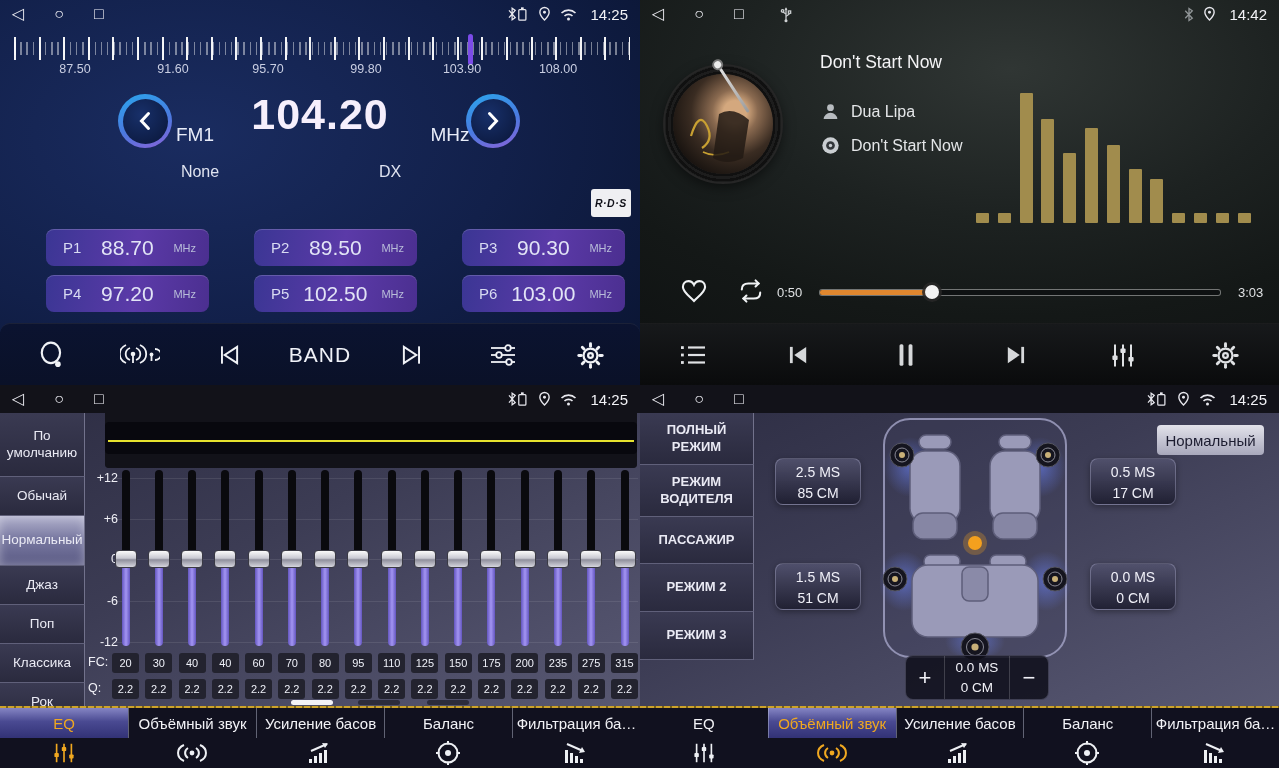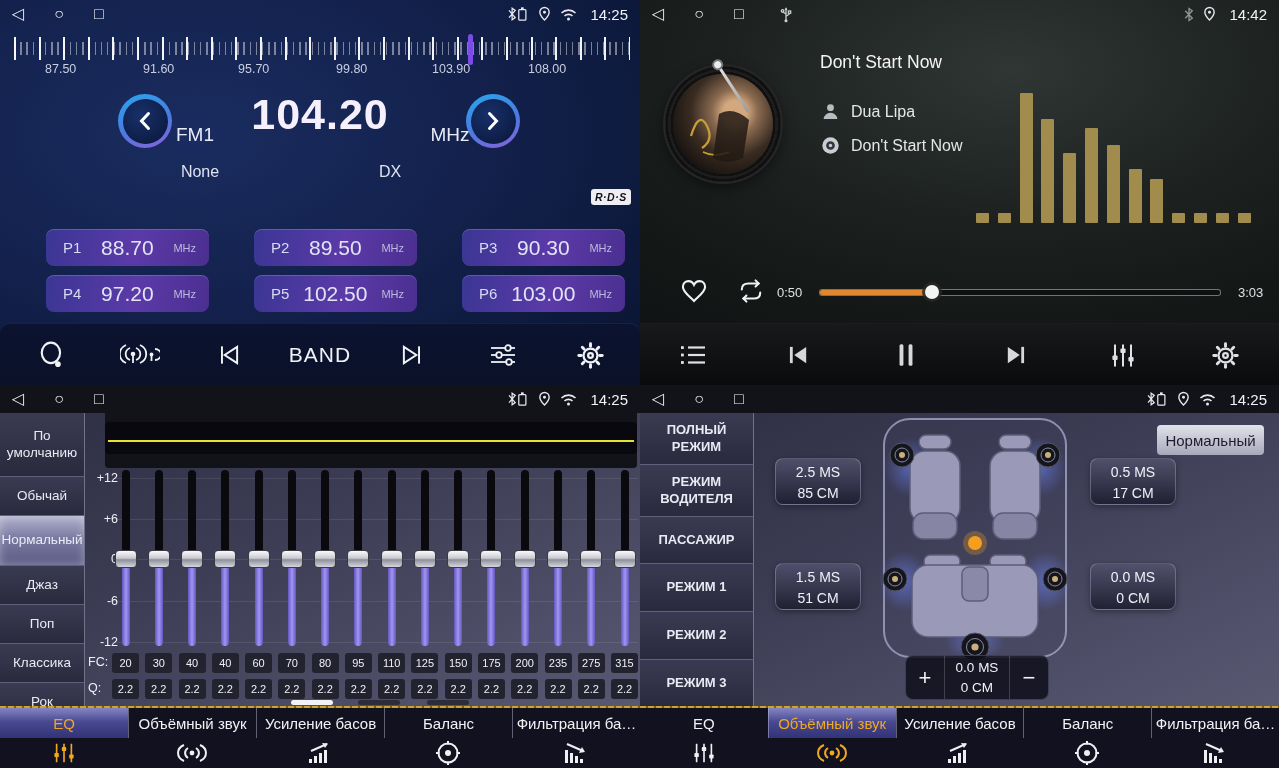--- a/index.html
+++ b/index.html
@@ -27,32 +27,32 @@
   .sicon { display:inline-flex; align-items:center; }
 
   
   .scale { position:absolute; left:14px; right:10px; top:34px; height:30px; }
   .ticks-fine { position:absolute; left:0; right:0; top:8px; height:13px;
      background:repeating-linear-gradient(90deg, rgba(255,255,255,.55) 0 1.5px, transparent 1.5px 6.2px); opacity:.8; }
   .ticks-tall { position:absolute; left:0; right:0; top:3px; height:23px;
      background:repeating-linear-gradient(90deg, rgba(255,255,255,.95) 0 2px, transparent 2px 24.6px); }
   .tuneind { position:absolute; width:5px; height:31px; top:0; border-radius:3px; }
   .scale-labels { position:absolute; left:0; top:62px; right:0; height:16px; }
-  .slab { position:absolute; width:60px; margin-left:-30px; font-size:12.5px; color:#c9cee2; }
+  .slab { position:absolute; width:60px; margin-left:-30px; text-align:center; font-size:12.5px; color:#c9cee2; }
   .slab:nth-child(1){left:75px}.slab:nth-child(2){left:173px}.slab:nth-child(3){left:268px}
   .slab:nth-child(4){left:366px}.slab:nth-child(5){left:462px}.slab:nth-child(6){left:558px}
 
   .bigfreq { position:absolute; left:225px; top:90px; width:190px; text-align:center;
              font-size:43px; font-weight:bold; letter-spacing:1px; color:#f6effc; }
   .bandlab { position:absolute; left:160px; top:124px; width:70px; text-align:center; font-size:19px; color:#e8ecf8; }
   .unitlab { position:absolute; left:420px; top:124px; width:60px; text-align:center; font-size:19px; color:#e8ecf8; }
   .pslab   { position:absolute; left:155px; top:163px; width:90px; text-align:center; font-size:16px; color:#dfe3f0; }
   .dxlab   { position:absolute; left:360px; top:163px; width:60px; text-align:center; font-size:16px; color:#dfe3f0; }
   .rds { position:absolute; left:591px; top:189px; background:#efeff2; color:#101018; font-size:10.5px;
-         font-weight:bold; font-style:italic; padding:2px 4px; border-radius:3px; letter-spacing:.5px; }
+         font-weight:bold; font-style:italic; padding:8px 4px; border-radius:3px; letter-spacing:.5px; }
   .tunebtn { position:absolute; top:94px; width:54px; height:54px; border-radius:50%;
              background:linear-gradient(160deg,#2aa6ec 0%,#4a7ae0 55%,#8a62d8 100%);
              display:flex; align-items:center; justify-content:center; cursor:pointer; }
   .tunebtn .inner { width:45px; height:45px; border-radius:50%;
              background:radial-gradient(circle at 40% 35%, #18306a, #0d1c44 75%);
              display:flex; align-items:center; justify-content:center; }
   #tuneL { left:118px; } #tuneR { left:466px; }
 
   .presets { position:absolute; left:14px; top:229px; width:612px; display:grid;
              grid-template-columns:repeat(3,195px); grid-auto-rows:37px; gap:9px 13px; }
@@ -771,21 +771,20 @@
             </svg>
         </span>
         <span class="stime">14:25</span>
       </div>
     </div>
 
     <div class="sidelist">
       <div class="sideitem" style="height:52px">ПОЛНЫЙ РЕЖИМ</div>
       <div class="sideitem" style="height:52px">РЕЖИМ ВОДИТЕЛЯ</div>
       <div class="sideitem" style="height:47px">ПАССАЖИР</div>
-      <div class="sideitem" style="height:48px">РЕЖИМ 1</div>
       <div class="sideitem" style="height:48px">РЕЖИМ 2</div>
       <div class="sideitem" style="height:48px">РЕЖИМ 3</div>
     </div>
 
     <div class="normbtn">Нормальный</div>
 
     <div class="carbox">
       <svg width="190" height="247" viewBox="0 0 190 247">
         <defs>
           <radialGradient id="spkglow" cx="50%" cy="50%" r="50%">

